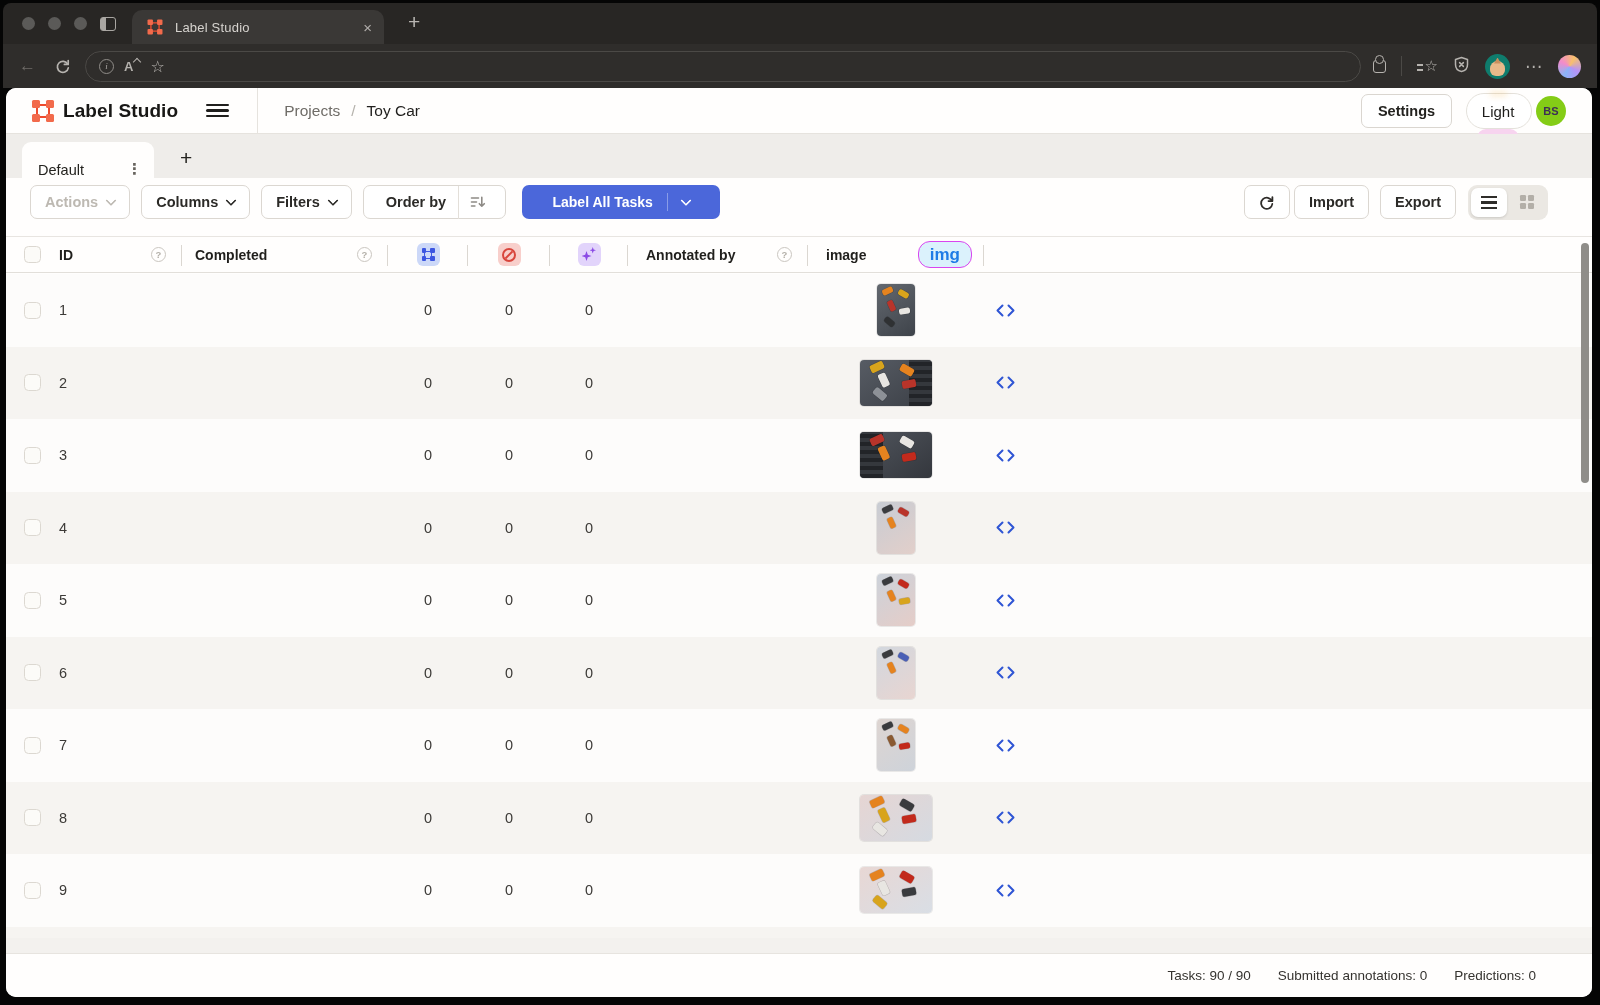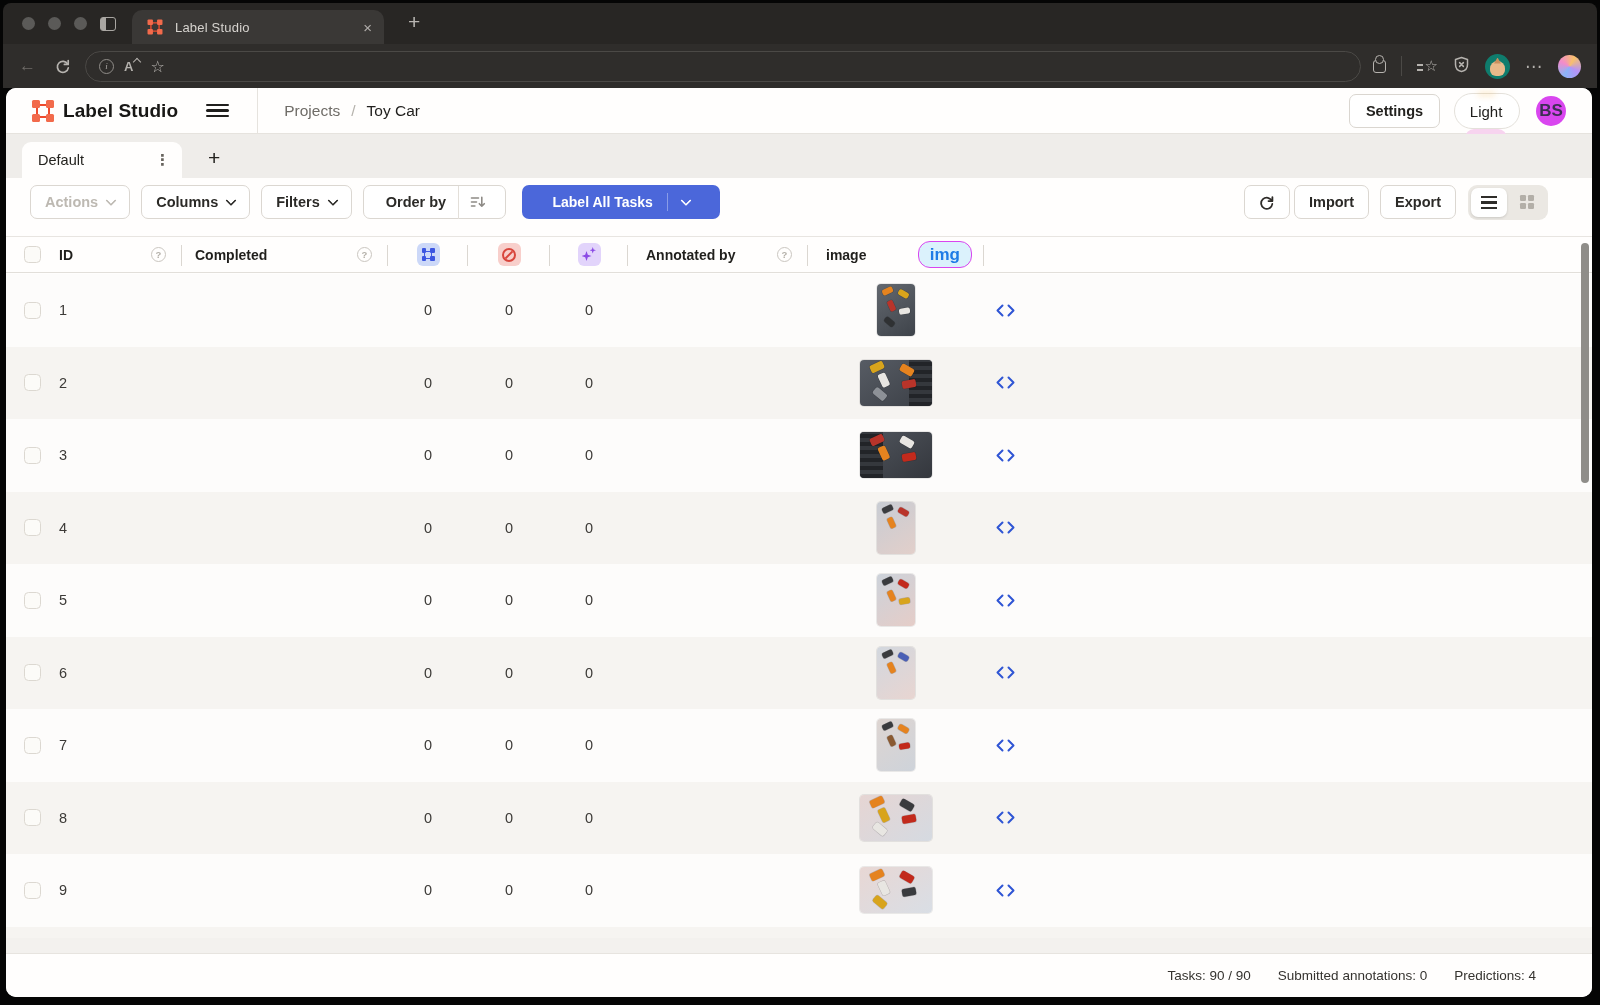--- a/index.html
+++ b/index.html
@@ -85,28 +85,28 @@
   .headspacer { flex:1; }
   .settingsbtn { height:34px; padding:0 16px; border:1px solid #dad6d0; border-radius:7px;
     background:#fff; font-size:14.5px; font-weight:600; color:#23221f; display:flex; align-items:center; }
   .themepill { margin-left:14px; height:36px; border:1px solid #e4e1db; border-radius:19px;
     display:flex; align-items:center; gap:9px; padding:0 12px 0 10px; background:#fff;flex-direction:column; }
   .themedot { width:15px; height:15px; border-radius:50%; background:#f59b0a;
     box-shadow:0 0 6px 1px rgba(245,155,10,.45); }
   .themelabel { font-size:15px; color:#1e1d1b; }
   .betabadge { background:#f7d4ef; color:#7d3070; font-size:11px; font-weight:700;
     padding:3px 9px; border-radius:10px; }
-  .useravatar { margin-left:16px; width:30px; height:30px; border-radius:50%; background:#d946ef;
-    color:#3d2f55; font-size:17px; font-weight:700; display:flex; align-items:center; justify-content:center; }
+  .useravatar { margin-left:4px; width:30px; height:30px; border-radius:50%; background:#84cc16;
+    color:#3d2f55; font-size:11px; font-weight:700; display:flex; align-items:center; justify-content:center; }
 
   
   .tabstrip { position:absolute; left:0; right:0; top:46px; height:44px; background:#efedea;
     display:flex; align-items:flex-end; padding-left:16px; }
-  .vtab { width:160px; height:36px; background:#fffefd; border-radius:9px 9px 0 0;
-    display:flex; align-items:center; padding:0 12px 0 16px; }
+  .vtab { width:132px; height:36px; background:#fffefd; border-radius:9px 9px 0 0;
+    display:flex; align-items:flex-end; padding:0 12px 0 16px; }
   .vtab-label { flex:1; font-size:14.5px; color:#24231f; }
   .kebab { color:#67635d; font-size:15px; font-weight:700; }
   .kebab::before { content:"⋮"; }
   .addtab { margin-left:26px; margin-bottom:8px; color:#24231f; font-size:21px; font-weight:400; }
   .addtab::before { content:"+"; }
 
   
   .toolbar { position:absolute; left:0; right:0; top:90px; height:48px; background:#fffefd;
     display:flex; align-items:center; padding:0 44px 0 24px; }
   .tbtn { height:34px; padding:0 14px; border:1px solid #dbd7d1; border-radius:7px; background:#fff;
@@ -693,18 +693,18 @@
     </div>
     <div class="cell"></div>
   </div>
 </div>
 
     <div class="hstrip"></div>
 
     <div class="statusbar">
       <span>Tasks: 90 / 90</span>
       <span>Submitted annotations: 0</span>
-      <span>Predictions: 4</span>
+      <span>Predictions: 0</span>
     </div>
 
     <div class="vscroll"></div>
   </div>
 </div>
 
 </body></html>

